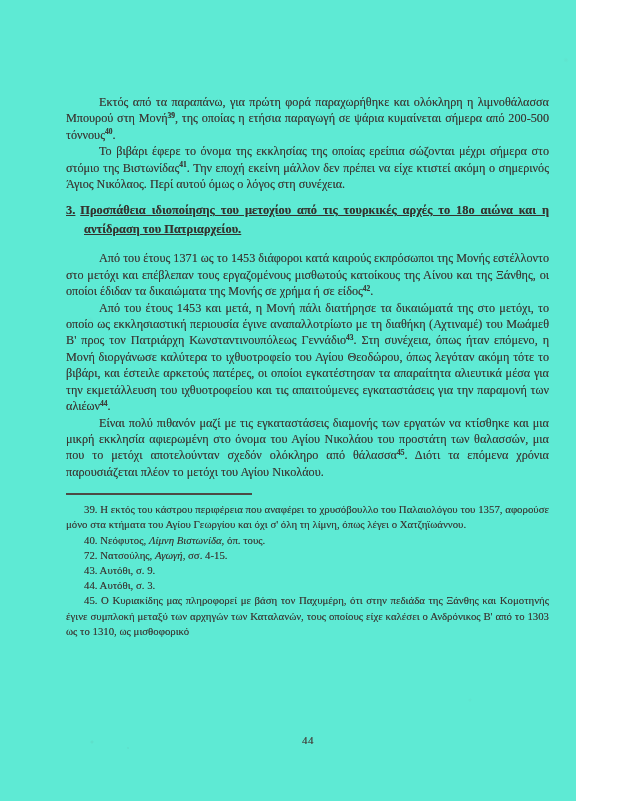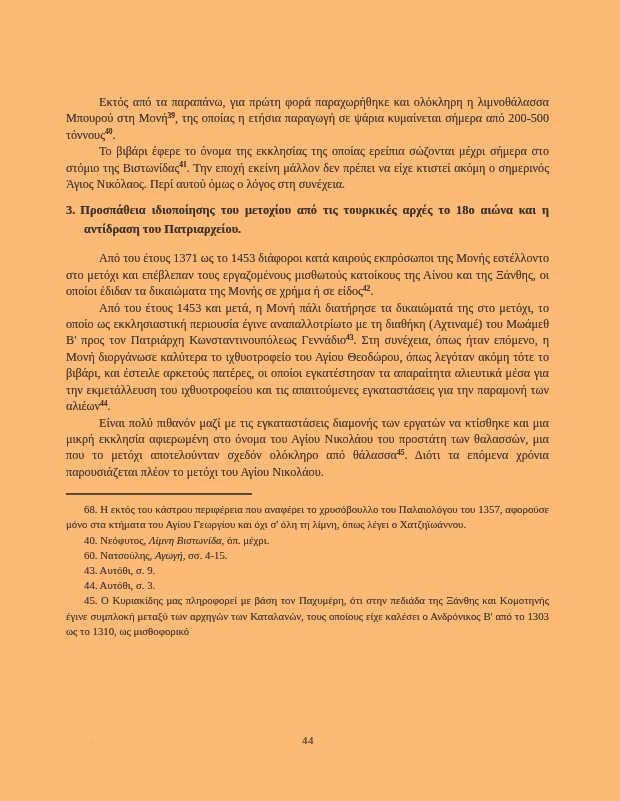--- a/index.html
+++ b/index.html
@@ -3,22 +3,22 @@
 <meta charset="utf-8">
 <style>
   html, body {
     margin: 0; padding: 0;
     width: 620px; height: 801px;
     overflow: hidden;
     background: #ffffff;
   }
   .scan-page {
     position: relative;
-    width: 620px; height: 801px;
-    background: #fdba74;
+    width: 576px; height: 801px;
+    background: #5eead4;
     font-family: "Liberation Serif", "DejaVu Serif", serif;
     color: #3b3834;
   }
   
   .scan-page::before {
     content: "";
     position: absolute; inset: 0;
     background:
       radial-gradient(circle 3px at 92px 742px, rgba(90,85,80,.10), transparent 70%),
       radial-gradient(circle 2px at 128px 748px, rgba(90,85,80,.10), transparent 70%),
@@ -43,20 +43,21 @@
   }
   .heading {
     margin: 9px 0 11px 0;
     font-size: 12.4px;
     line-height: 19px;
     font-weight: bold;
     color: #35322e;
     padding-left: 18px;
     text-indent: -18px;
     text-align: justify;
+    text-decoration: underline;
   }
   .heading .h-num { padding-right: 5px; }
   sup.fn-ref {
     font-size: 7.5px;
     font-weight: bold;
     line-height: 0;
     position: relative;
     top: -4.5px;
     vertical-align: baseline;
   }
@@ -104,23 +105,23 @@
 
     <section id="section-paras">
         <p class="body-para"><span>Από του έτους 1371 ως το 1453 διάφοροι κατά καιρούς εκπρό­σωποι της Μονής εστέλλοντο στο μετόχι και επέβλεπαν τους εργαζομένους μισθωτούς κατοίκους της Αίνου και της Ξάνθης, οι οποίοι έδιδαν τα δικαιώματα της Μονής σε χρήμα ή σε είδος</span><sup class="fn-ref">42</sup><span>.</span></p>
         <p class="body-para"><span>Από του έτους 1453 και μετά, η Μονή πάλι διατήρησε τα δικαιώματά της στο μετόχι, το οποίο ως εκκλησιαστική περιουσία έγινε αναπαλλοτρίωτο με τη διαθήκη (Αχτιναμέ) του Μωάμεθ Β' προς τον Πατριάρχη Κωνσταντινουπόλεως Γεννάδιο</span><sup class="fn-ref">43</sup><span>. Στη συνέχεια, όπως ήταν επόμενο, η Μονή διοργάνωσε καλύτερα το ιχθυοτροφείο του Αγίου Θεοδώρου, όπως λεγόταν ακόμη τότε το βιβάρι, και έστειλε αρκετούς πατέρες, οι οποίοι εγκατέστησαν τα απαραίτητα αλιευτικά μέσα για την εκμετάλλευση του ιχθυοτροφείου και τις απαιτούμενες εγκαταστάσεις για την παραμονή των αλιέων</span><sup class="fn-ref">44</sup><span>.</span></p>
         <p class="body-para"><span>Είναι πολύ πιθανόν μαζί με τις εγκαταστάσεις διαμονής των εργατών να κτίσθηκε και μια μικρή εκκλησία αφιερωμένη στο όνομα του Αγίου Νικολάου του προστάτη των θαλασσών, μια που το μετόχι αποτελούνταν σχεδόν ολόκληρο από θάλασσα</span><sup class="fn-ref">45</sup><span>. Διότι τα επόμενα χρόνια παρουσιάζεται πλέον το μετόχι του Αγίου Νικολάου.</span></p>
       </section>
 
     <hr class="fn-sep">
 
     <section id="footnotes" class="footnotes">
-        <p class="fn-para"><span>68. Η εκτός του κάστρου περιφέρεια που αναφέρει το χρυσόβουλλο του Παλαιολόγου του 1357, αφορούσε μόνο στα κτήματα του Αγίου Γεωργίου και όχι σ' όλη τη λίμνη, όπως λέγει ο Χατζηϊωάννου.</span></p>
-        <p class="fn-para"><span>40. Νεόφυτος, </span><i>Λίμνη Βιστωνίδα</i><span>, όπ. μέχρι.</span></p>
-        <p class="fn-para"><span>60. Νατσούλης, </span><i>Αγωγή</i><span>, σσ. 4-15.</span></p>
+        <p class="fn-para"><span>39. Η εκτός του κάστρου περιφέρεια που αναφέρει το χρυσόβουλλο του Παλαιολόγου του 1357, αφορούσε μόνο στα κτήματα του Αγίου Γεωργίου και όχι σ' όλη τη λίμνη, όπως λέγει ο Χατζηϊωάννου.</span></p>
+        <p class="fn-para"><span>40. Νεόφυτος, </span><i>Λίμνη Βιστωνίδα</i><span>, όπ. τους.</span></p>
+        <p class="fn-para"><span>72. Νατσούλης, </span><i>Αγωγή</i><span>, σσ. 4-15.</span></p>
         <p class="fn-para"><span>43. Αυτόθι, σ. 9.</span></p>
         <p class="fn-para"><span>44. Αυτόθι, σ. 3.</span></p>
         <p class="fn-para"><span>45. Ο Κυριακίδης μας πληροφορεί με βάση τον Παχυμέρη, ότι στην πεδιάδα της Ξάνθης και Κομοτηνής έγινε συμπλοκή μεταξύ των αρχηγών των Καταλανών, τους οποίους είχε καλέσει ο Ανδρόνικος Β' από το 1303 ως το 1310, ως μισθοφορικό</span></p>
       </section>
 
   </main>
 
   <footer class="page-number">44</footer>
 </div>
 

